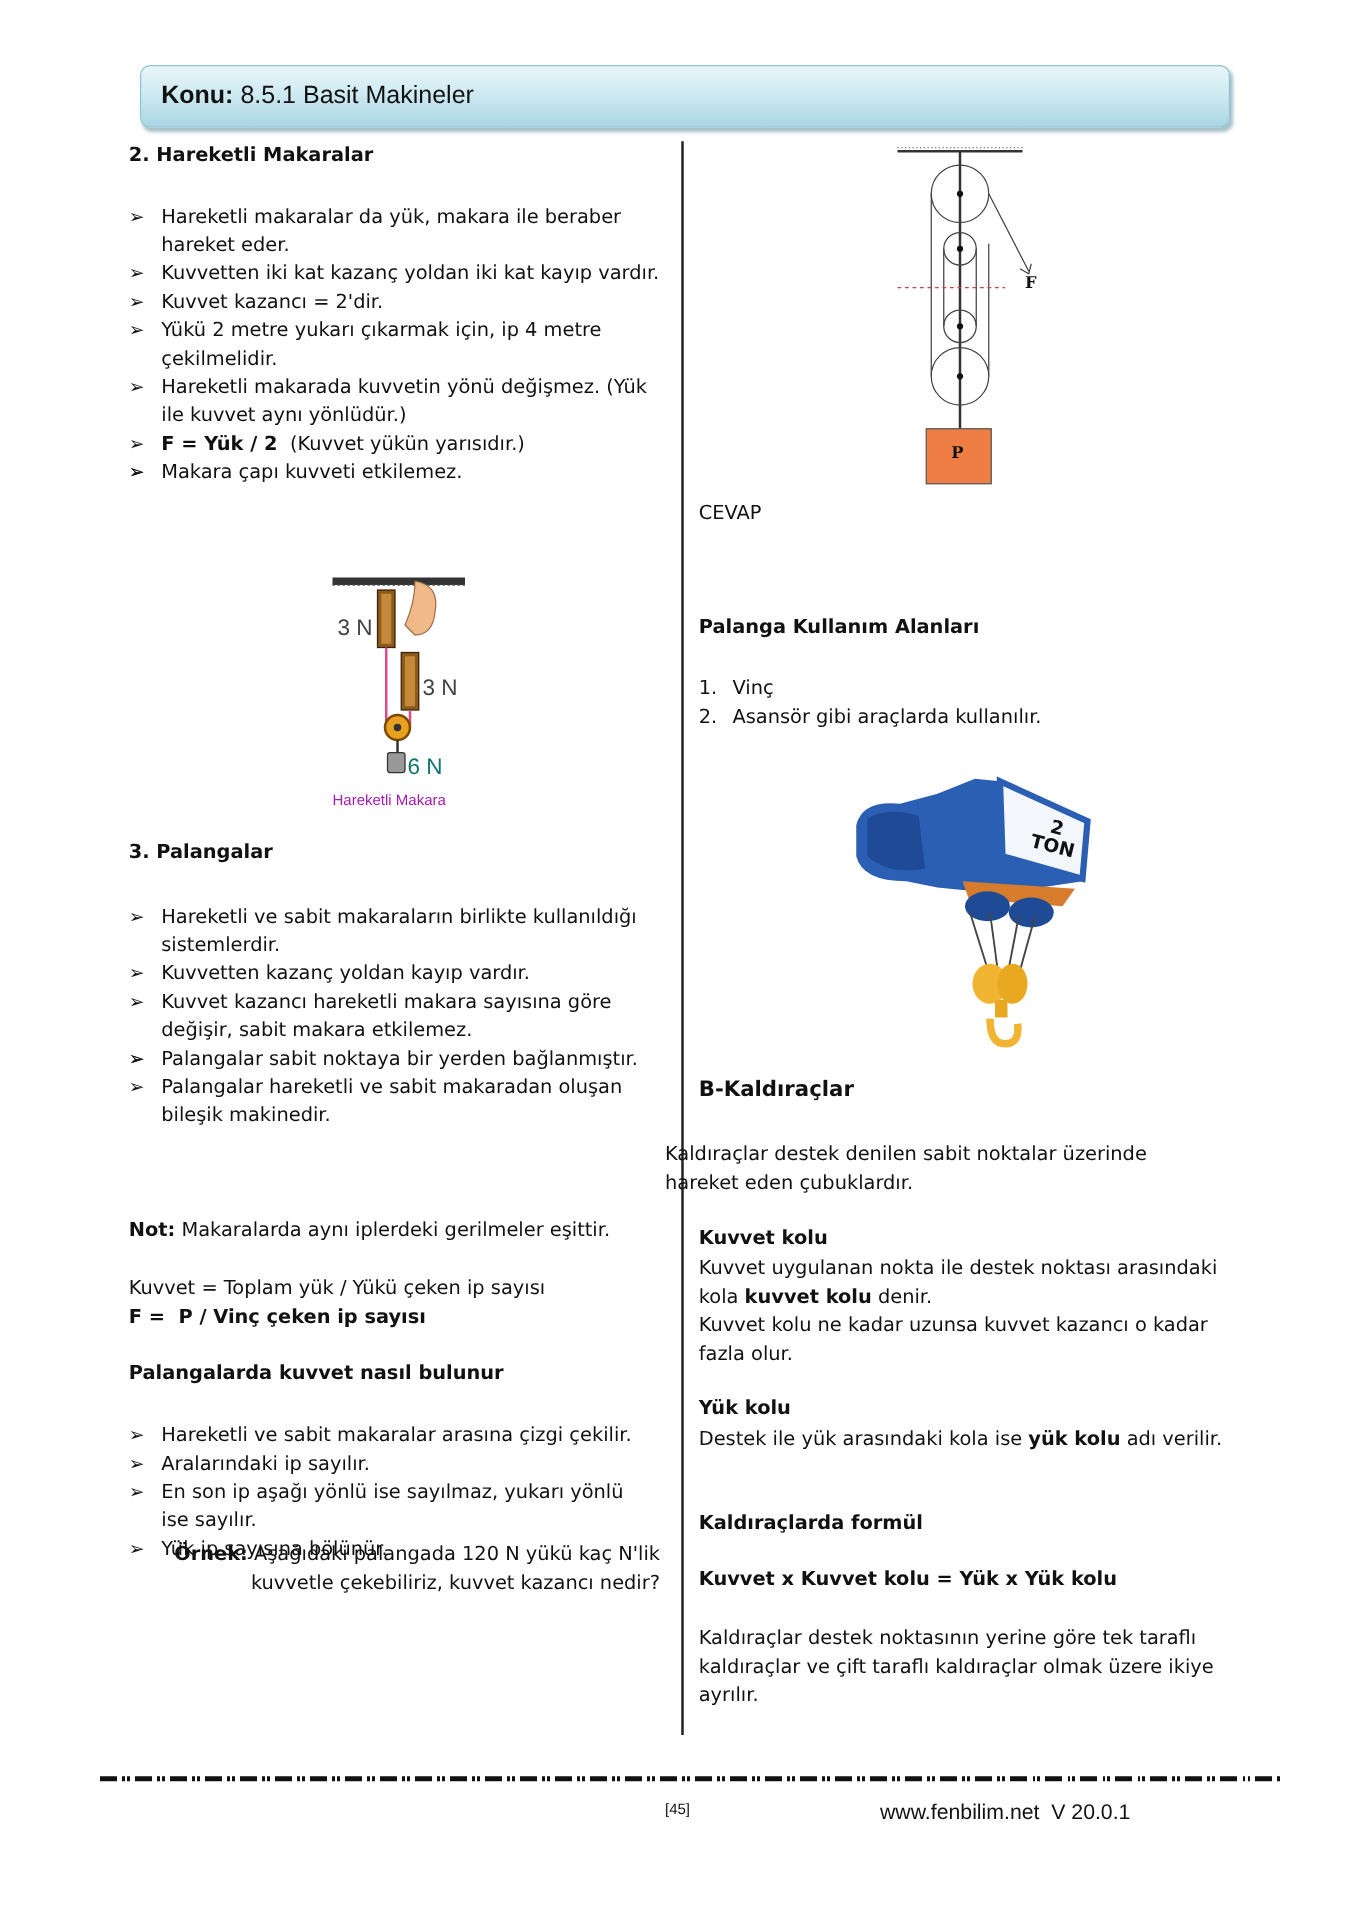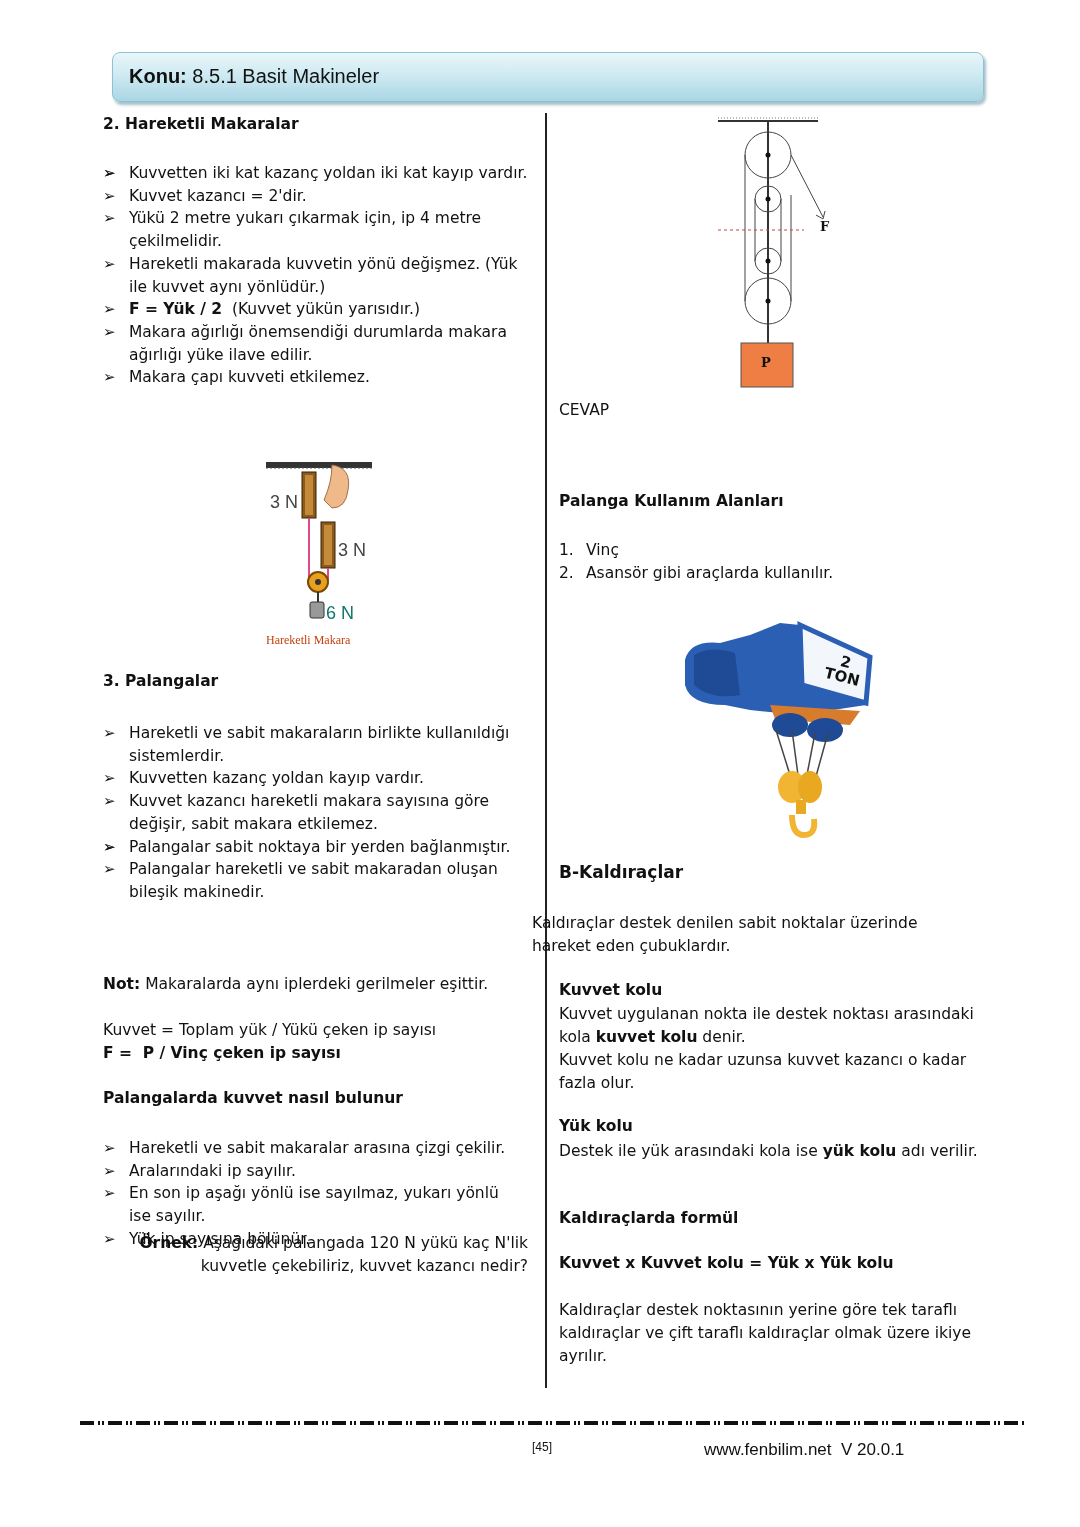--- a/index.html
+++ b/index.html
@@ -18,21 +18,21 @@
   .h { font-weight:bold; font-size:15.5px; position:absolute; white-space:nowrap; }
   .p { position:absolute; white-space:normal; }
   ul.bul { list-style:none; margin:0; padding:0; position:absolute; }
   ul.bul li { position:relative; padding-left:26px; margin:0; }
   ul.bul li .arr { position:absolute; left:0; top:0; font-size:15px; }
   ol.num { list-style:none; margin:0; padding:0; position:absolute; }
   ol.num li { position:relative; padding-left:27px; }
   ol.num li .n { position:absolute; left:0; }
 
   .fig { position:absolute; }
-  .caption { font-size:12px; font-family:Liberation Serif, serif; color:#c2410c; }
+  .caption { font-size:12px; font-family:Liberation Sans, sans-serif; color:#a21caf; }
 
   .footer-line { position:absolute; left:80px; top:1421px; width:945px; height:4px;
     background:repeating-linear-gradient(90deg,#111 0 14px,transparent 14px 18px,#111 18px 20px,transparent 20px 22px,#111 22px 24px,transparent 24px 28px);
     }
   .footer-page { position:absolute; left:532px; top:1440px; font-size:12px; font-family:"Liberation Sans", sans-serif; }
   .footer-site { position:absolute; left:704px; top:1440px; font-size:17px; font-family:"Liberation Sans", sans-serif; }
 </style>
 </head>
 <body>
 
@@ -41,27 +41,27 @@
     <b>Konu:</b>
     <span>8.5.1 Basit Makineler</span>
   </div>
 </div>
 
 <div class="divider-v"></div>
 
 <div class="h" style="left:103px;top:115px;">2. Hareketli Makaralar</div>
 
 <ul class="bul" style="left:103px;top:162px;width:430px;font-size:15.5px;line-height:22.7px;">
-  <li><span class="arr">➢</span></li>
+  <li><span class="arr">➢</span><span>Hareketli makaralar da yük, makara ile beraber hareket eder.</span></li>
   <li><span class="arr">➢</span><span>Kuvvetten iki kat kazanç yoldan iki kat kayıp vardır.</span></li>
   <li><span class="arr">➢</span><span>Kuvvet kazancı = 2'dir.</span></li>
   <li><span class="arr">➢</span><span>Yükü 2 metre yukarı çıkarmak için, ip 4 metre çekilmelidir.</span></li>
   <li><span class="arr">➢</span><span>Hareketli makarada kuvvetin yönü değişmez. (Yük ile kuvvet aynı yönlüdür.)</span></li>
   <li><span class="arr">➢</span><b>F = Yük / 2</b>&nbsp;&nbsp;<span>(Kuvvet yükün yarısıdır.)</span></li>
-  <li><span class="arr">➢</span><span>Makara ağırlığı önemsendiği durumlarda makara ağırlığı yüke ilave edilir.</span></li>
+  <li><span class="arr">➢</span></li>
   <li><span class="arr">➢</span><span>Makara çapı kuvveti etkilemez.</span></li>
 </ul>
 
 <div class="fig" style="left:262px;top:460px;width:115px;height:195px;">
   <svg width="115" height="180" viewBox="0 0 115 180">
     <rect x="4" y="2" width="106" height="6" fill="#333"></rect>
     <line x1="4" y1="8" x2="110" y2="8" stroke="#555" stroke-dasharray="2 2"></line>
     <rect x="40" y="12" width="14" height="46" fill="#8b5a1e" stroke="#3a2200"></rect>
     <rect x="43" y="15" width="8" height="40" fill="#c48a3a"></rect>
     <rect x="59" y="62" width="14" height="46" fill="#8b5a1e" stroke="#3a2200"></rect>

